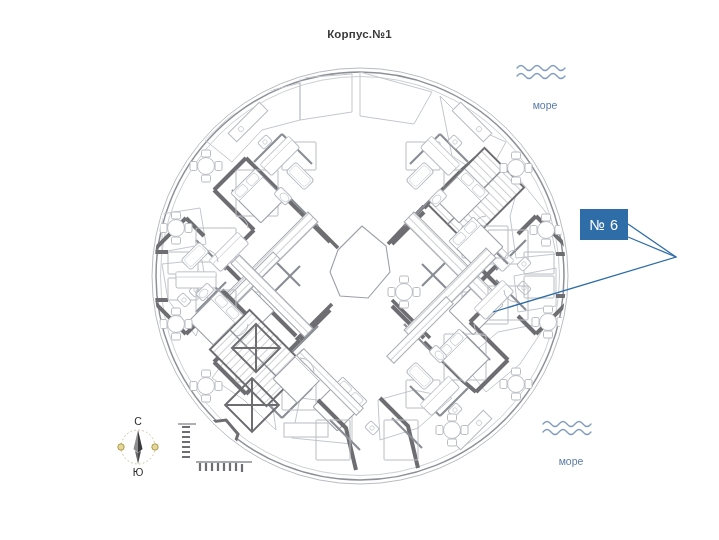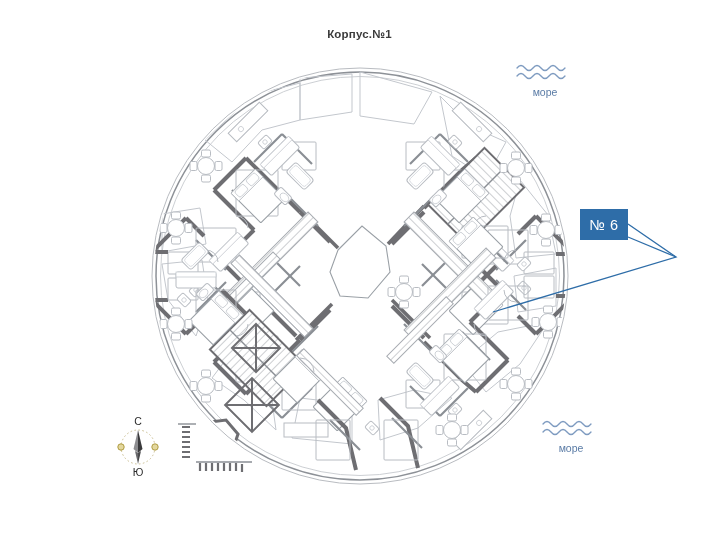--- a/index.html
+++ b/index.html
@@ -22,21 +22,21 @@
   .badge{
     position:absolute;left:580px;top:209px;width:48px;height:31px;
     background:#2E6DA8;color:#ffffff;font-size:14.5px;
     display:flex;align-items:center;justify-content:center;
     letter-spacing:.5px;box-sizing:border-box;
   }
 
   
   .sealab{position:absolute;width:80px;text-align:center;color:#5b7ca6;font-size:10.5px;}
   .sealab .wv{display:block;height:19px;}
-  .sealab .txt{display:block;margin-top:5px;text-align:center;}
+  .sealab .txt{display:block;margin-top:18px;text-align:center;}
   #sea-top{left:505px;top:62px;}
   #sea-bot{left:531px;top:418px;}
 
   .mountlab{position:absolute;left:128px;top:82px;width:84px;text-align:center;color:#4a4a4a;font-size:10.5px;}
   .mountlab .mt{display:block;height:32px;}
   .mountlab .txt{display:block;margin-top:1px;}
 
   .compass{position:absolute;left:107px;top:416px;width:62px;height:64px;text-align:center;color:#2b2b2b;font-size:10.5px;}
   .compass .n{display:block;line-height:11px;}
   .compass .rose{display:block;height:40px;}

